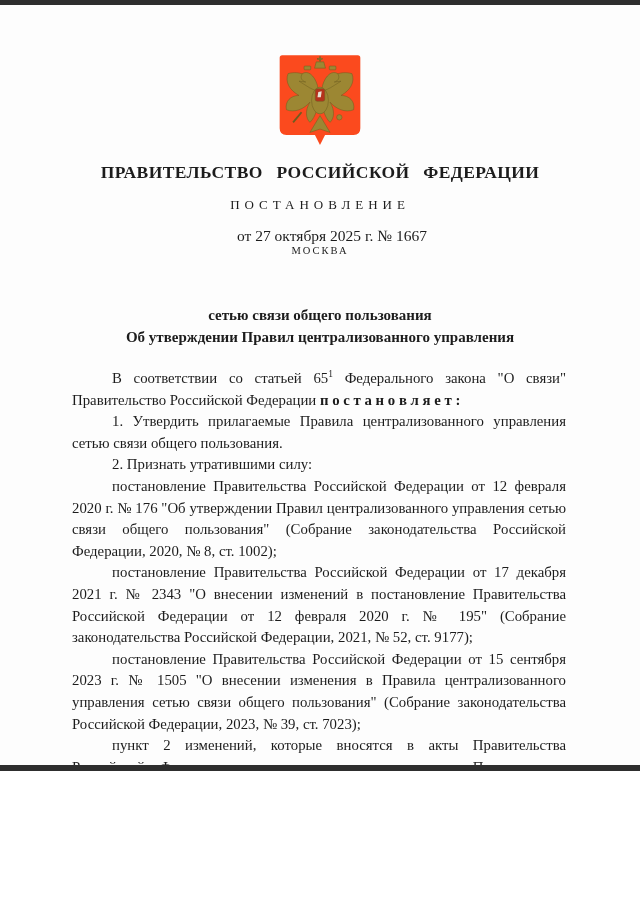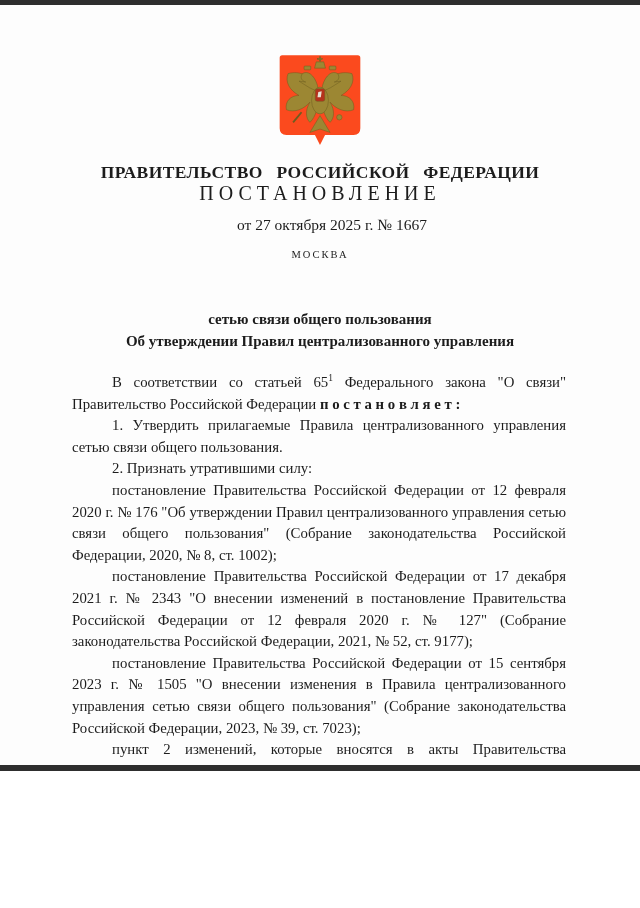--- a/index.html
+++ b/index.html
@@ -26,35 +26,34 @@
   .org {
     margin-top: 13px;
     text-align: center;
     font-weight: bold;
     font-size: 17.5px;
     letter-spacing: 0.4px;
     word-spacing: 9px;
     line-height: 20px;
   }
   .doctype {
-    margin-top: 3px;
+    margin-top: 14px;
     text-align: center;
-    font-size: 20px;
+    font-size: 13px;
     letter-spacing: 5px;
     line-height: 17px;
   }
   .dateline {
     margin-top: 14px;
     text-align: center;
     font-size: 15.5px;
     line-height: 18px;
     padding-left: 24px;
   }
   .city {
-    margin-top: 15px;
     text-align: center;
     font-size: 10.5px;
     letter-spacing: 2px;
     line-height: 12px;
   }
   .doc-title {
     margin-top: 47px;
     text-align: center;
     font-weight: bold;
     font-size: 15px;
@@ -114,19 +113,19 @@
   <div class="doc-title">
     <div>сетью связи общего пользования</div>
     <div>Об утверждении Правил централизованного управления</div>
   </div>
 
   <div class="bodytext">
     <p class="para"><span>В соответствии со статьей 65</span><sup class="note">1</sup><span> Федерального закона "О связи" Правительство Российской Федерации </span><span class="postanovlyaet">п о с т а н о в л я е т :</span></p>
     <p class="para">1. Утвердить прилагаемые Правила централизованного управления сетью связи общего пользования.</p>
     <p class="para">2. Признать утратившими силу:</p>
     <p class="para">постановление Правительства Российской Федерации от 12 февраля 2020 г. № 176 "Об утверждении Правил централизованного управления сетью связи общего пользования" (Собрание законодательства Российской Федерации, 2020, № 8, ст. 1002);</p>
-    <p class="para">постановление Правительства Российской Федерации от 17 декабря 2021 г. № 2343 "О внесении изменений в постановление Правительства Российской Федерации от 12 февраля 2020 г. № 127" (Собрание законодательства Российской Федерации, 2021, № 52, ст. 9177);</p>
+    <p class="para">постановление Правительства Российской Федерации от 17 декабря 2021 г. № 2343 "О внесении изменений в постановление Правительства Российской Федерации от 12 февраля 2020 г. № 195" (Собрание законодательства Российской Федерации, 2021, № 52, ст. 9177);</p>
     <p class="para">постановление Правительства Российской Федерации от 15 сентября 2023 г. № 1505 "О внесении изменения в Правила централизованного управления сетью связи общего пользования" (Собрание законодательства Российской Федерации, 2023, № 39, ст. 7023);</p>
     <p class="para">пункт 2 изменений, которые вносятся в акты Правительства Российской Федерации, утвержденных постановлением Правительства Российской Федерации от 27 октября 2023 г. № 1790 "О внесении изменений в некоторые акты Правительства Российской Федерации" (Собрание законодательства Российской Федерации, 2023, № 44, ст. 7900).</p>
   </div>
 
   <div class="bar bar-bottom"></div>
 </div>
 
 </body></html>

